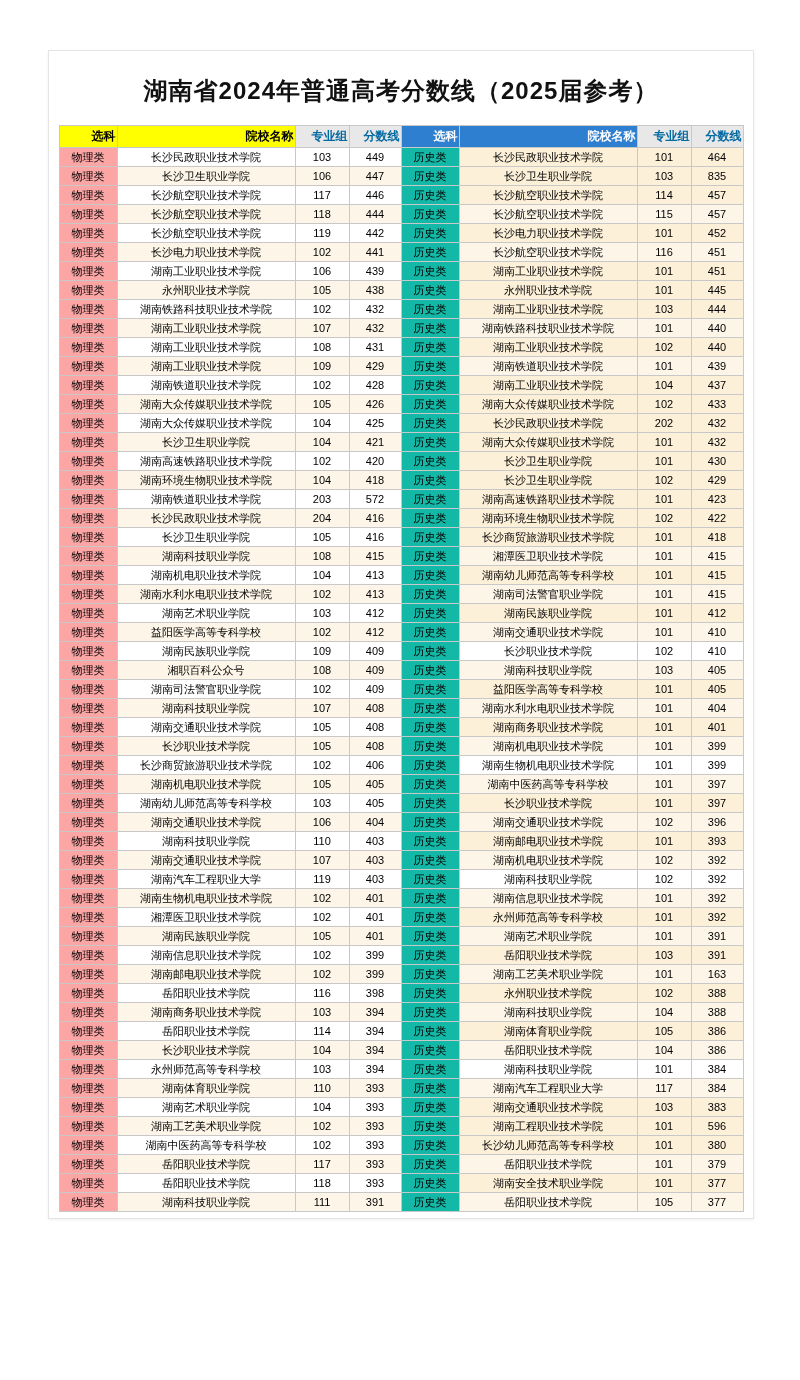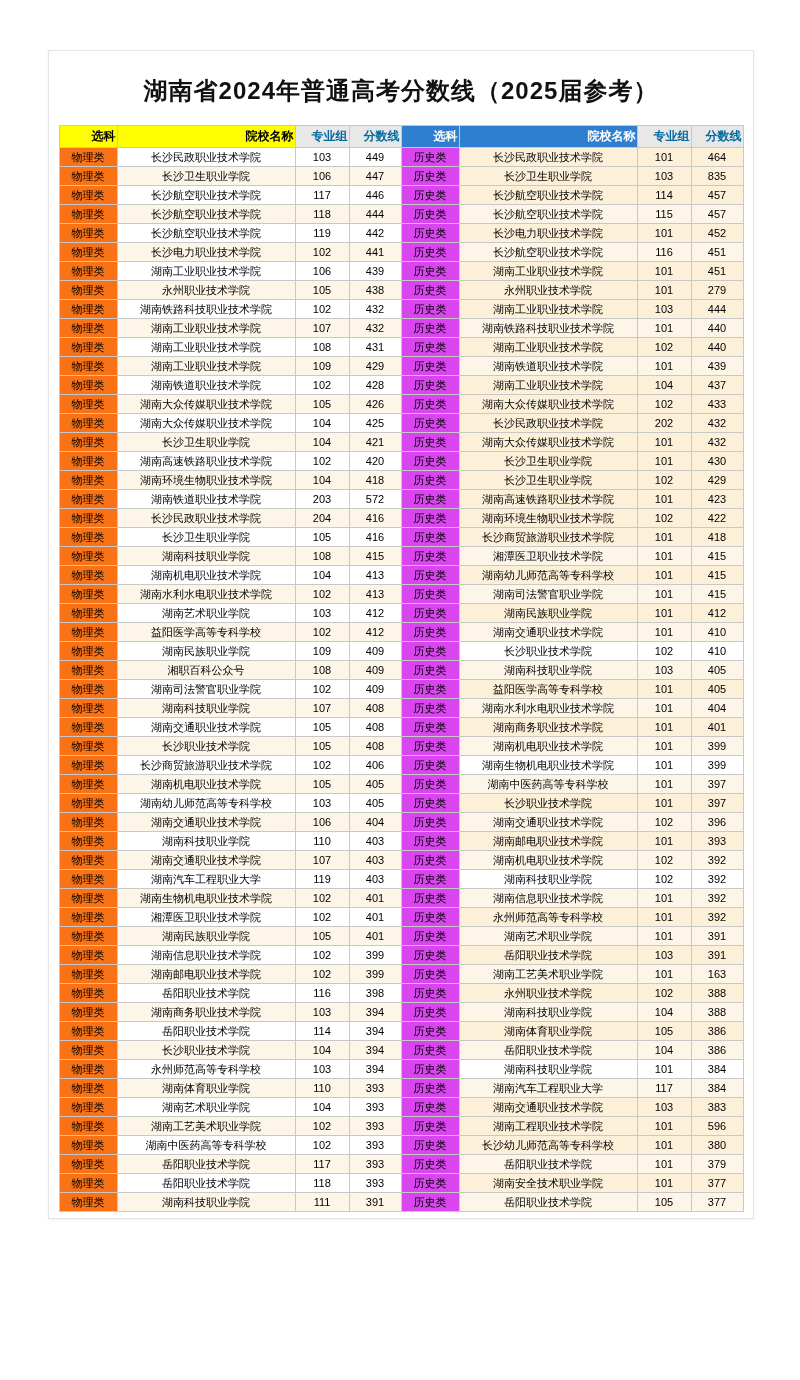--- a/index.html
+++ b/index.html
@@ -6,22 +6,22 @@
   body{font-family:"Liberation Sans","DejaVu Sans",sans-serif;}
   .page{width:800px;height:1380px;position:relative;background:#ffffff;overflow:hidden;}
   .card{position:absolute;left:48px;top:50px;width:704px;background:#fff;border:1px solid #e4e4e4;box-shadow:0 1px 3px rgba(0,0,0,0.06);padding:0 0 6px 0;}
   .title{text-align:center;font-size:24px;font-weight:bold;color:#111;padding:24px 10px 18px 10px;letter-spacing:1px;}
   table{border-collapse:collapse;width:684px;margin:0 auto;table-layout:fixed;}
   th,td{border:1px solid #c8c8c8;font-size:11px;text-align:center;height:18px;line-height:18px;padding:0 1px;overflow:hidden;white-space:nowrap;}
   thead th{font-weight:bold;font-size:12px;height:21px;line-height:21px;text-align:right;}
   .hdr-y{background:#ffff00;color:#000;}
   .hdr-b{background:#2f7fd0;color:#ffffff;}
   .hdr-g{background:#e8e8e8;color:#0369a1;}
-  .c-sub-l{background:#f97316;}
-  .c-sub-r{background:#d946ef;}
+  .c-sub-l{background:#fca5a5;}
+  .c-sub-r{background:#14b8a6;}
   .c-plain{background:#ffffff;}
   .c-alt{background:#fdf6e8;}
   .c-name-hl{background:#fdf0d9;}
   .c-num-hl{background:#fdf0d9;}
   col.col-sub{width:58px;}
   col.col-name{width:178px;}
   col.col-grp{width:54px;}
   col.col-score{width:52px;}
   .name{font-size:11px;}
   .bottom-fade{position:absolute;left:48px;top:1360px;width:704px;height:20px;background:linear-gradient(to bottom,rgba(255,255,255,0),rgba(255,255,255,1));}
@@ -127,21 +127,21 @@
             <td class="c-num-hl">451</td>
           </tr>
           <tr>
             <td class="c-sub-l">物理类</td>
             <td class="c-alt name">永州职业技术学院</td>
             <td class="c-alt">105</td>
             <td class="c-alt">438</td>
             <td class="c-sub-r">历史类</td>
             <td class="c-name-hl name">永州职业技术学院</td>
             <td class="c-num-hl">101</td>
-            <td class="c-num-hl">279</td>
+            <td class="c-num-hl">445</td>
           </tr>
           <tr>
             <td class="c-sub-l">物理类</td>
             <td class="c-plain name">湖南铁路科技职业技术学院</td>
             <td class="c-plain">102</td>
             <td class="c-plain">432</td>
             <td class="c-sub-r">历史类</td>
             <td class="c-name-hl name">湖南工业职业技术学院</td>
             <td class="c-num-hl">103</td>
             <td class="c-num-hl">444</td>

